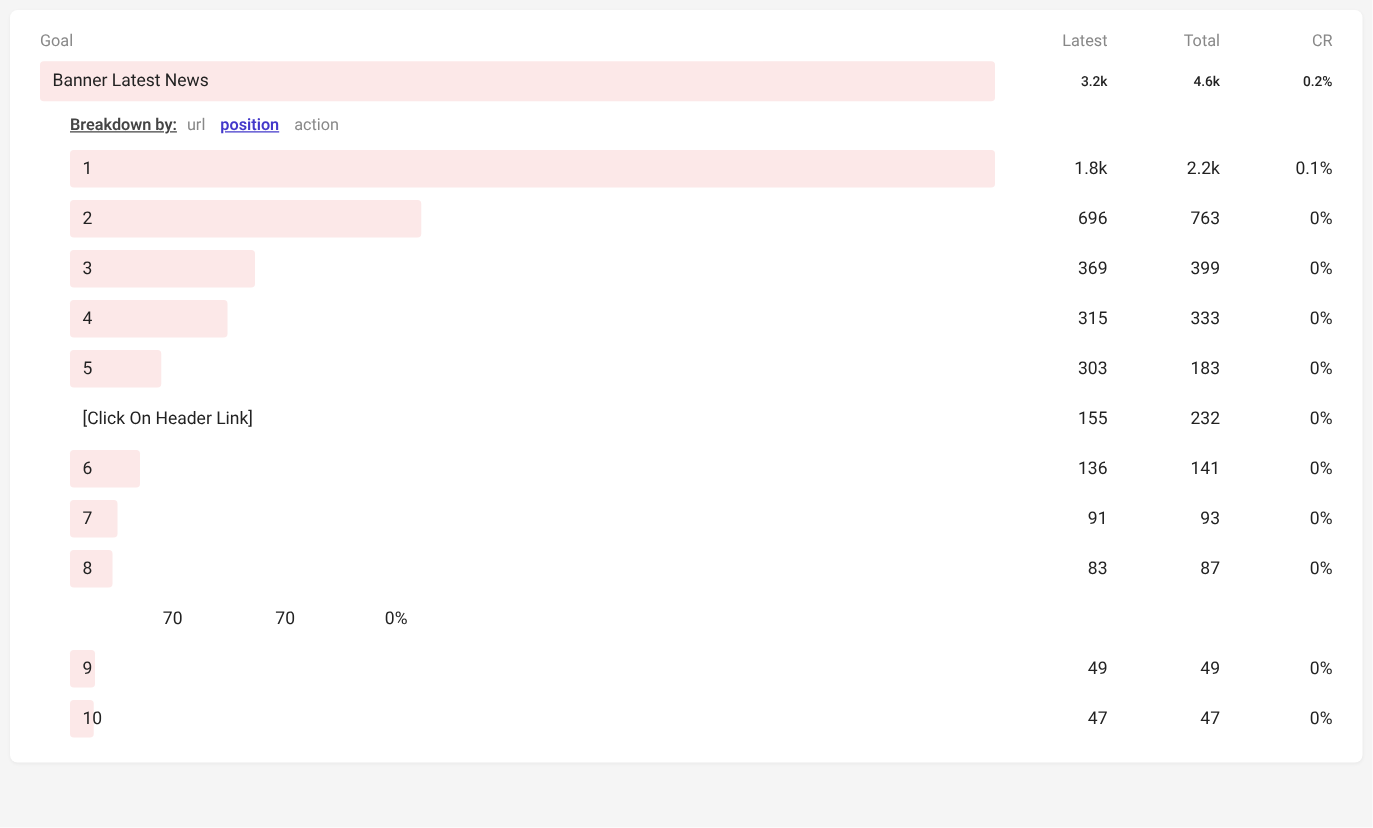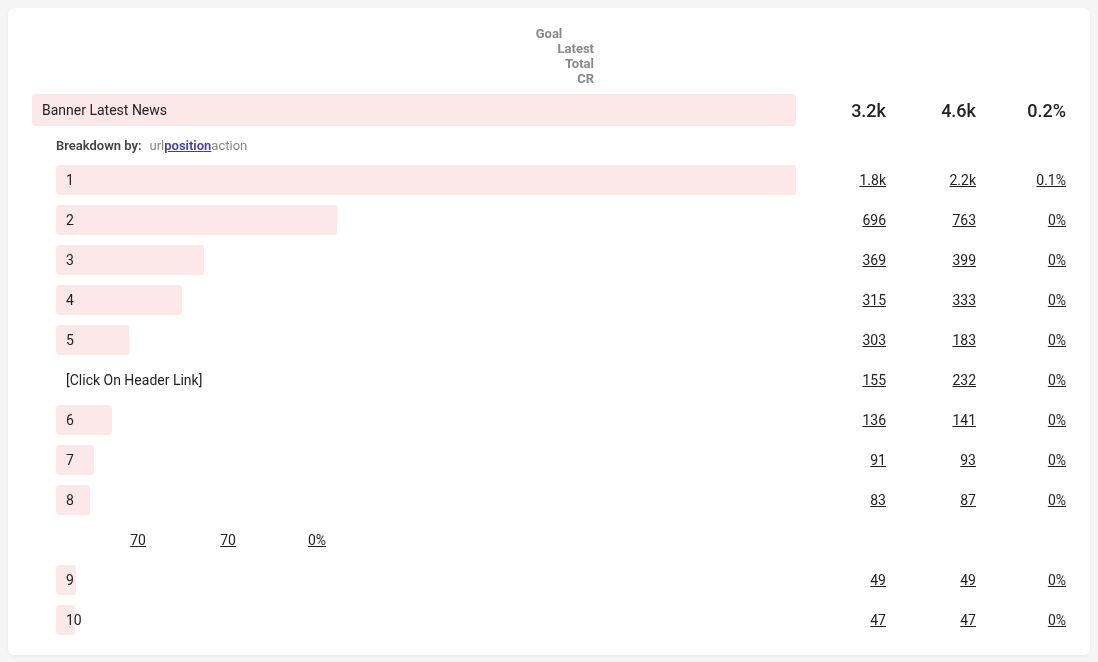--- a/index.html
+++ b/index.html
@@ -23,23 +23,22 @@
       font-size: 18px;
       font-weight: 700;
       color: #111;
       margin-bottom: 14px;
     }
     .header-row {
       display: flex;
       align-items: center;
       font-size: 13px;
       color: #888;
-      font-weight: 700;
+      font-weight: 400;
       margin-bottom: 8px;
-      flex-direction: column;
     }
     .col-goal {
       flex: 1;
     }
     .col-uniques {
       width: 90px;
       text-align: right;
     }
     .col-total {
       width: 90px;
@@ -72,38 +71,39 @@
     }
     .main-row .bar-label {
       position: relative;
       z-index: 1;
       padding-left: 10px;
       font-size: 14px;
       color: #222;
       font-weight: 400;
     }
     .main-row .val {
-      font-size: 18px;
+      font-size: 11px;
       color: #222;
       font-weight: 500;
     }
     .breakdown-label-row {
       display: flex;
       align-items: center;
       padding: 12px 0 12px 24px;
       font-size: 13px;
     }
     .breakdown-prefix {
       color: #444;
       font-weight: 600;
       margin-right: 8px;
+      text-decoration: underline;
     }
     .breakdown-option {
       color: #888;
-      margin-right: 0;
+      margin-right: 12px;
       cursor: pointer;
     }
     .breakdown-option.active {
       color: #4338ca;
       font-weight: 600;
       text-decoration: underline;
     }
     .sub-rows {
       padding-left: 24px;
     }
@@ -137,21 +137,20 @@
     }
     .sub-row .val {
       font-size: 14px;
       color: #222;
     }
     .sub-row .col-uniques,
     .sub-row .col-total,
     .sub-row .col-cr {
       width: 90px;
       text-align: right;
-      text-decoration: underline;
     }
   </style>
 </head>
 <body>
 
 <div class="card">
 
   <div class="header-row">
     <div class="col-goal">Goal</div>
     <div class="col-uniques">Latest</div>

